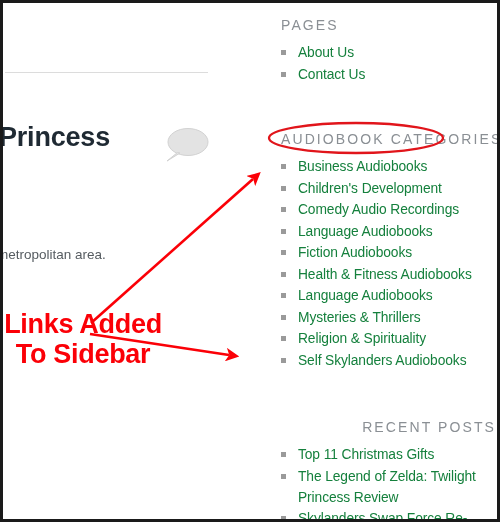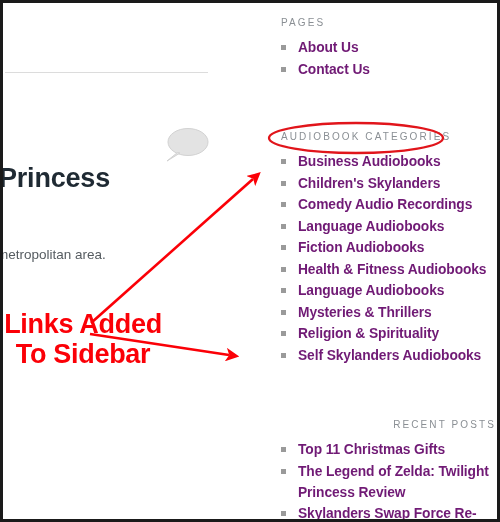--- a/index.html
+++ b/index.html
@@ -48,21 +48,20 @@
   .post-title {
     position: absolute;
     left: -4px;
     top: 118px;
     font-size: 27px;
     font-weight: bold;
     color: #1f2a33;
     letter-spacing: -0.2px;
     white-space: nowrap;
     line-height: 32px;
-    margin-top: 41px;
   }
   .comment-bubble {
     position: absolute;
     left: 161px;
     top: 124px;
     width: 45px;
     height: 36px;
   }
   .body-text {
     position: absolute;
@@ -77,21 +76,21 @@
   
   .sidebar {
     position: absolute;
     left: 266px;
     top: 0;
     width: 228px;
     height: 516px;
     overflow: hidden;
   }
   .widget-title {
-    font-size: 10px;
+    font-size: 14px;
     color: #8a8f94;
     letter-spacing: 2.1px;
     text-transform: uppercase;
     font-weight: normal;
     margin: 0;
     white-space: nowrap;
   }
   .widget-list {
     list-style: none;
     margin: 0;
@@ -105,23 +104,23 @@
   .widget-list li .bullet {
     position: absolute;
     left: 0;
     top: 8px;
     width: 5px;
     height: 5px;
     background: #9a9a9a;
   }
   .widget-list li a {
     display: block;
-    color: #701a75;
+    color: #15803d;
     font-size: 13.8px;
-    font-weight: bold;
+    font-weight: normal;
     line-height: 21px;
     text-decoration: none;
     letter-spacing: -0.1px;
   }
 
   .w-pages { position: absolute; left: 12px; top: 14px; width: 215px; }
   .w-pages .widget-title { margin-bottom: 9px; }
 
   .w-cats { position: absolute; left: 12px; top: 128px; width: 215px; }
   .w-cats .widget-title { margin-bottom: 9px; }
@@ -189,21 +188,21 @@
 
       <div class="w-cats">
         <h3 class="widget-title">AUDIOBOOK CATEGORIES</h3>
         <ul class="widget-list">
           <li>
             <span class="bullet"></span>
             <a href="#">Business Audiobooks</a>
           </li>
           <li>
             <span class="bullet"></span>
-            <a href="#">Children's Skylanders</a>
+            <a href="#">Children's Development</a>
           </li>
           <li>
             <span class="bullet"></span>
             <a href="#">Comedy Audio Recordings</a>
           </li>
           <li>
             <span class="bullet"></span>
             <a href="#">Language Audiobooks</a>
           </li>
           <li>

